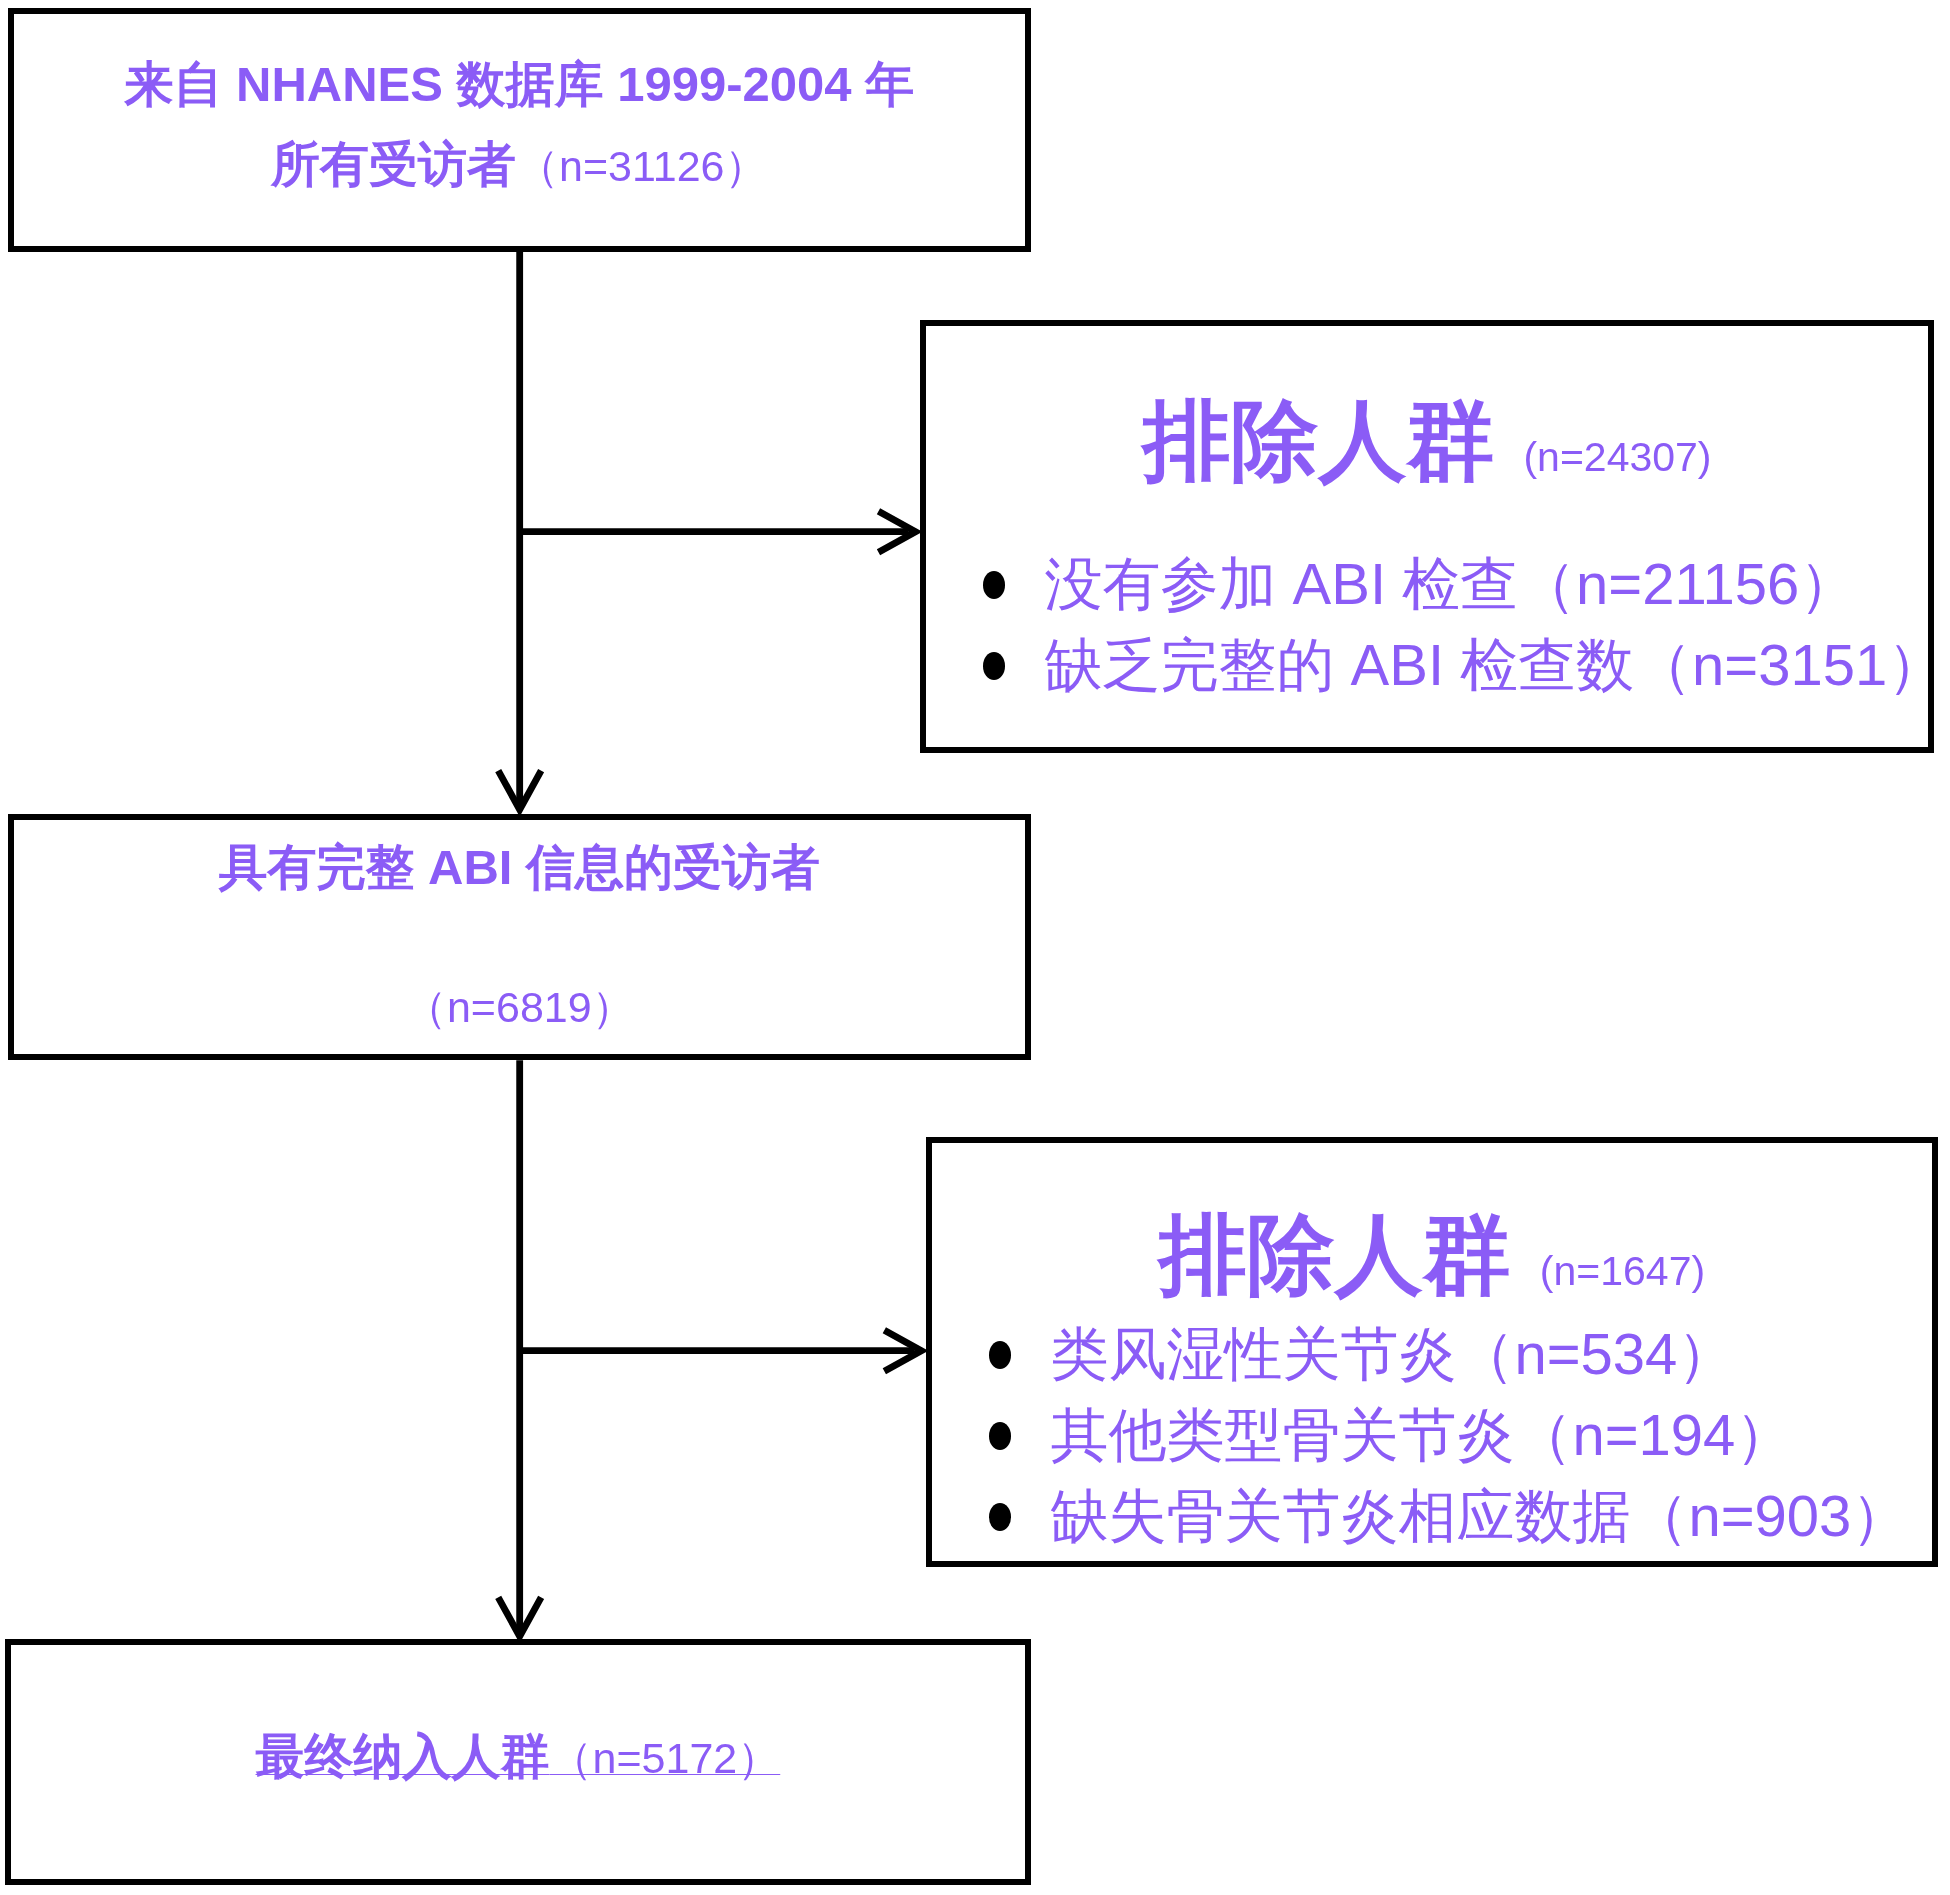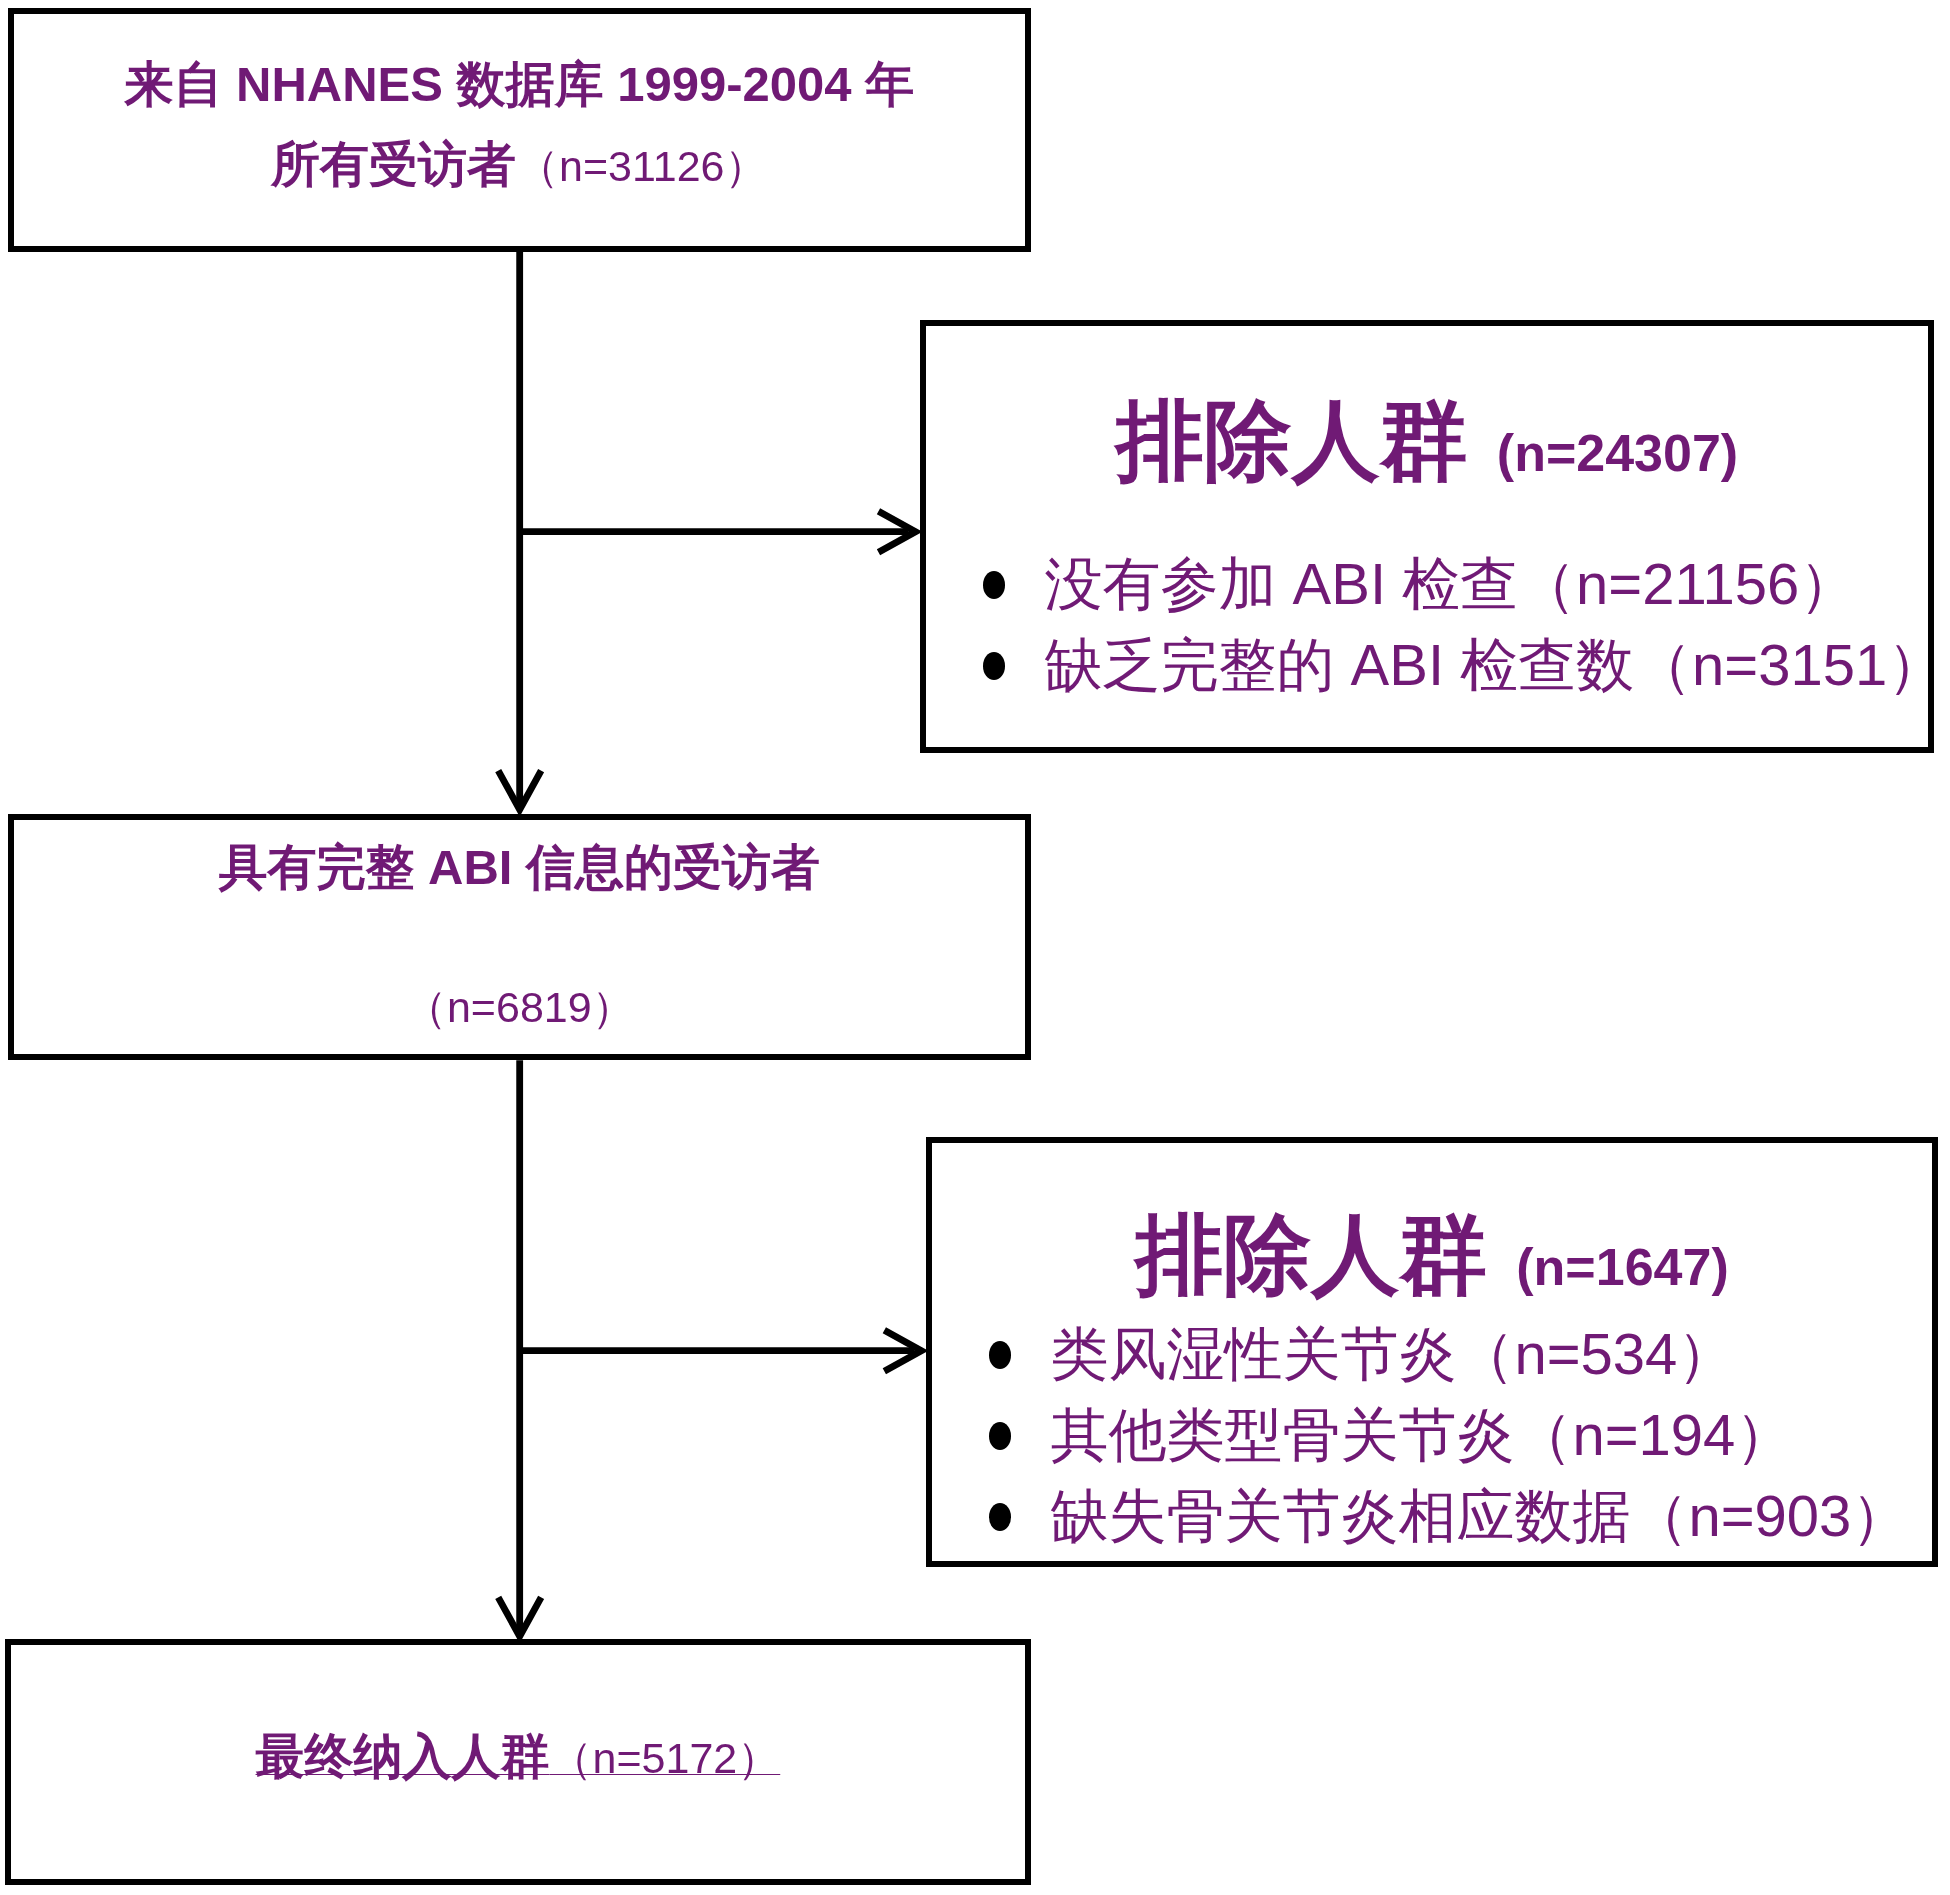--- a/index.html
+++ b/index.html
@@ -6,21 +6,21 @@
     margin: 0;
     padding: 0;
     background: #ffffff;
   }
   .canvas {
     position: relative;
     width: 1950px;
     height: 1896px;
     background: #ffffff;
     font-family: "Liberation Sans", serif;
-    color: #701a75;
+    color: #8b5cf6;
     overflow: hidden;
   }
   .connectors {
     position: absolute;
     left: 0;
     top: 0;
     z-index: 1;
   }
   .box {
     position: absolute;
@@ -57,22 +57,22 @@
     align-items: baseline;
     gap: 29px;
     white-space: nowrap;
   }
   .excl-title .title-zh {
     font-weight: 700;
     font-size: 88px;
     line-height: 109px;
   }
   .excl-title .title-count {
-    font-weight: 700;
-    font-size: 52px;
+    font-weight: 400;
+    font-size: 41px;
   }
   .bullets {
     list-style: none;
     margin: 0;
     padding: 0 0 0 57px;
   }
   .bullets li {
     display: flex;
     align-items: center;
     height: 81px;

